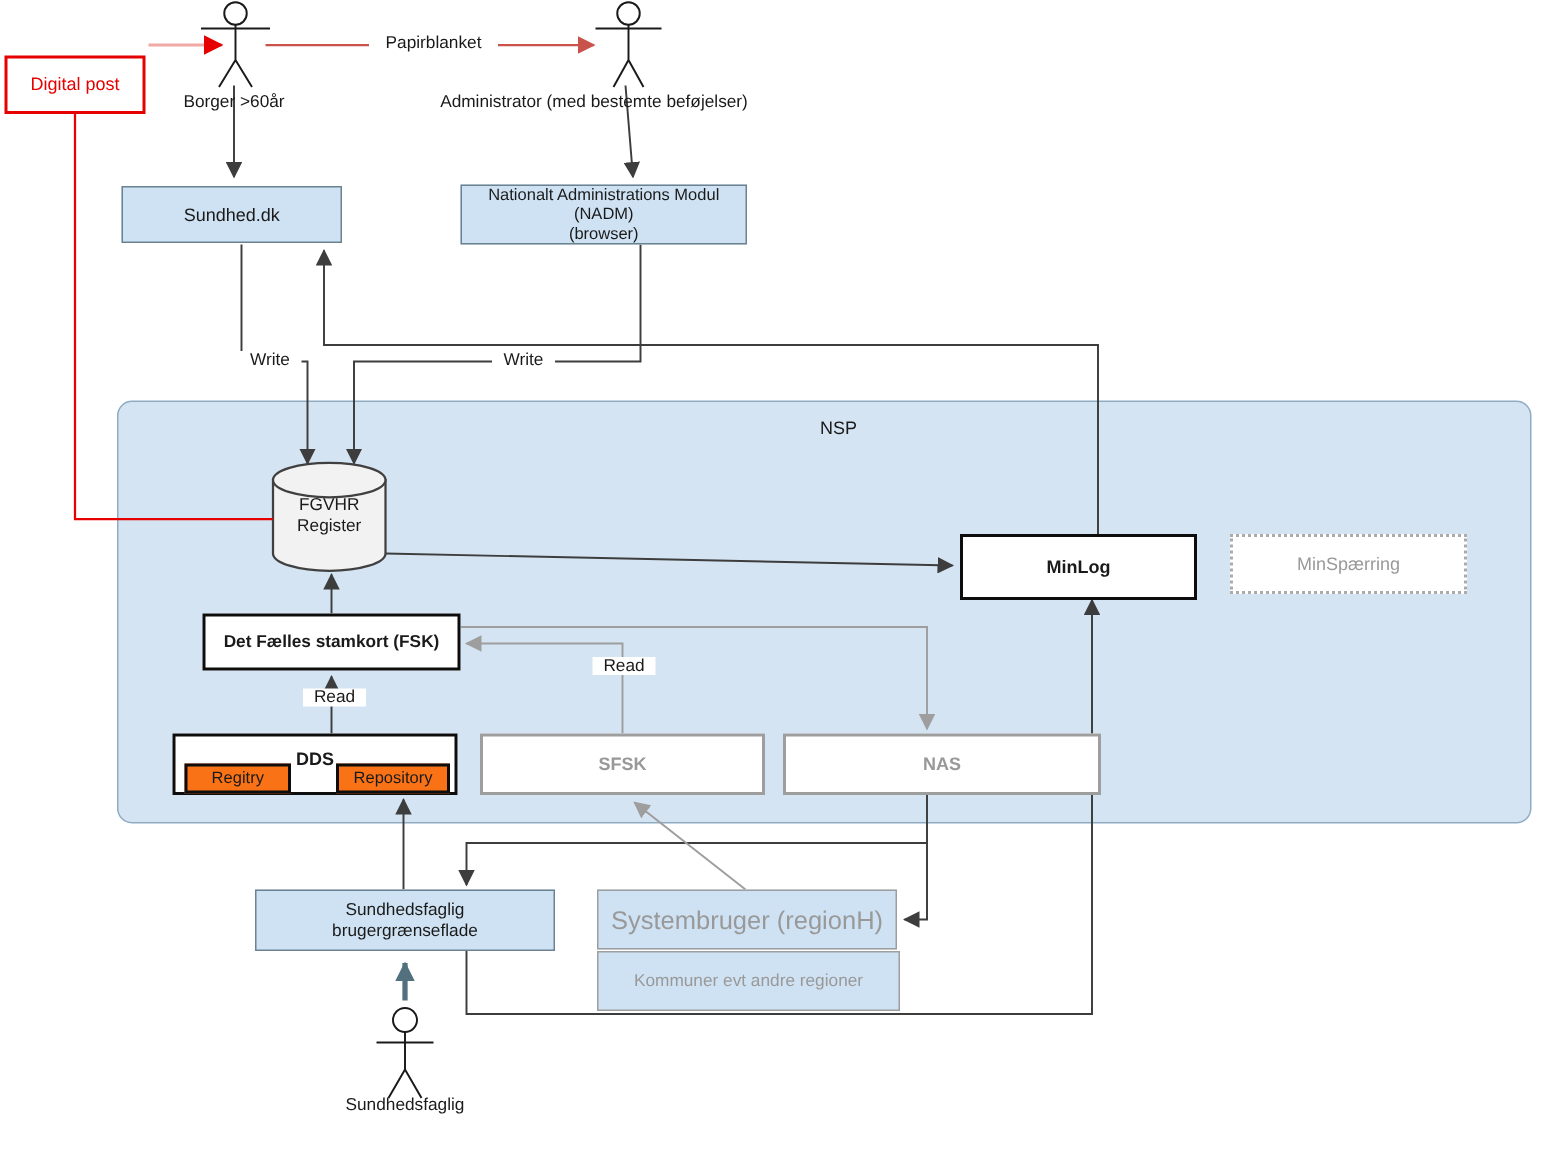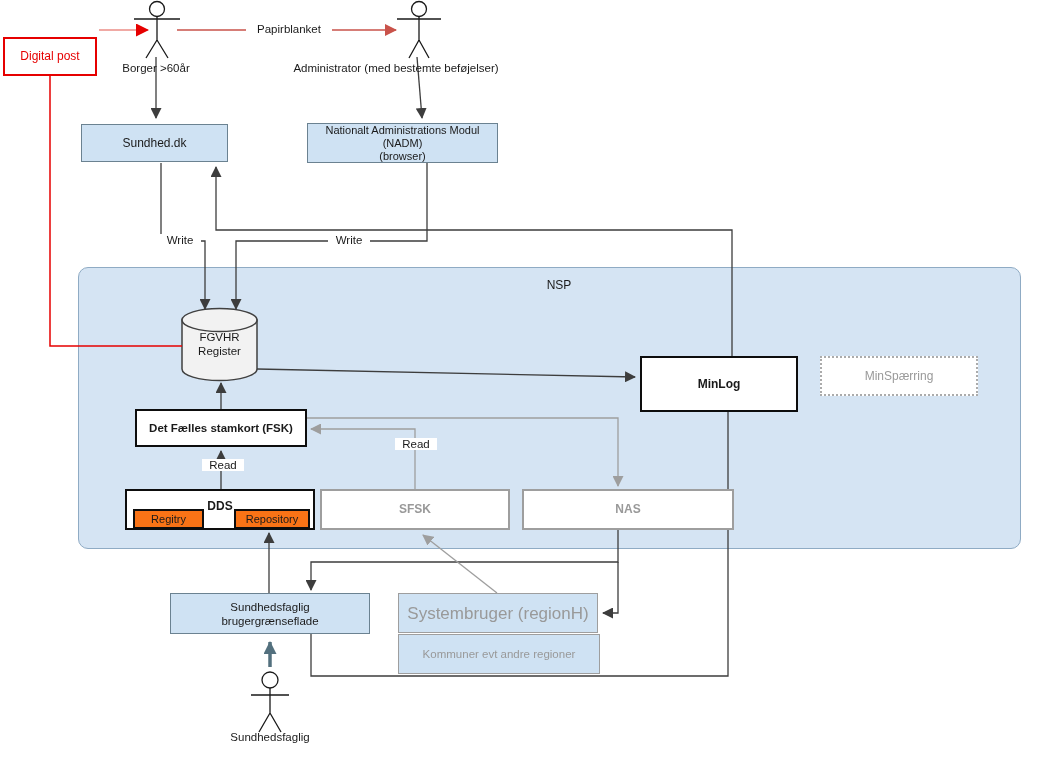--- a/index.html
+++ b/index.html
@@ -17,25 +17,25 @@
         text-align:center;z-index:3;box-sizing:border-box;font-size:12px;line-height:13px;}
   .blue{background:#cfe2f3;border:1.5px solid #6b8291;}
   .blue-gray{background:#cfe2f3;border:1.5px solid #9e9e9e;color:#999999;}
   .boldbox{background:#ffffff;border:2px solid #0d0d0d;font-weight:bold;}
   .graybox{background:#ffffff;border:2px solid #9e9e9e;color:#999999;font-weight:bold;}
   
   .digital-post{left:3px;top:9px;width:94px;height:39px;background:#fff;
                 border:2px solid #e60000;color:#e60000;margin-top:28px;}
   .sundhed{left:81px;top:124px;width:147px;height:38px;}
   .nadm{left:307px;top:123px;width:191px;height:40px;font-size:11px;}
-  .minlog{left:640px;top:356px;width:158px;height:56px;}
+  .minlog{left:640px;top:356px;width:158px;height:44px;}
   .minsp{left:820px;top:356px;width:158px;height:40px;background:#fff;
          border:2px dotted #ababab;color:#999999;}
   .fsk{left:135px;top:409px;width:172px;height:38px;font-size:11.5px;}
-  .dds{left:125px;top:489px;width:190px;height:41px;z-index:3;box-sizing:border-box;}
+  .dds{left:115px;top:489px;width:190px;height:41px;z-index:3;box-sizing:border-box;}
   .dds .dds-title{position:absolute;left:0;top:8px;width:100%;text-align:center;
                   font-weight:bold;font-size:12px;}
   .subbox{position:absolute;background:#f97316;border:2px solid #0d0d0d;box-sizing:border-box;
           display:flex;align-items:center;justify-content:center;font-size:11px;font-weight:normal;}
   .registry{left:6px;top:18px;width:71px;height:20px;}
   .repository{left:107px;top:18px;width:76px;height:20px;}
   .sfsk{left:320px;top:489px;width:190px;height:41px;}
   .nas{left:522px;top:489px;width:212px;height:41px;}
   .sfui{left:170px;top:593px;width:200px;height:41px;font-size:11.5px;line-height:14px;}
   .systembruger{left:398px;top:593px;width:200px;height:40px;font-size:17px;}

